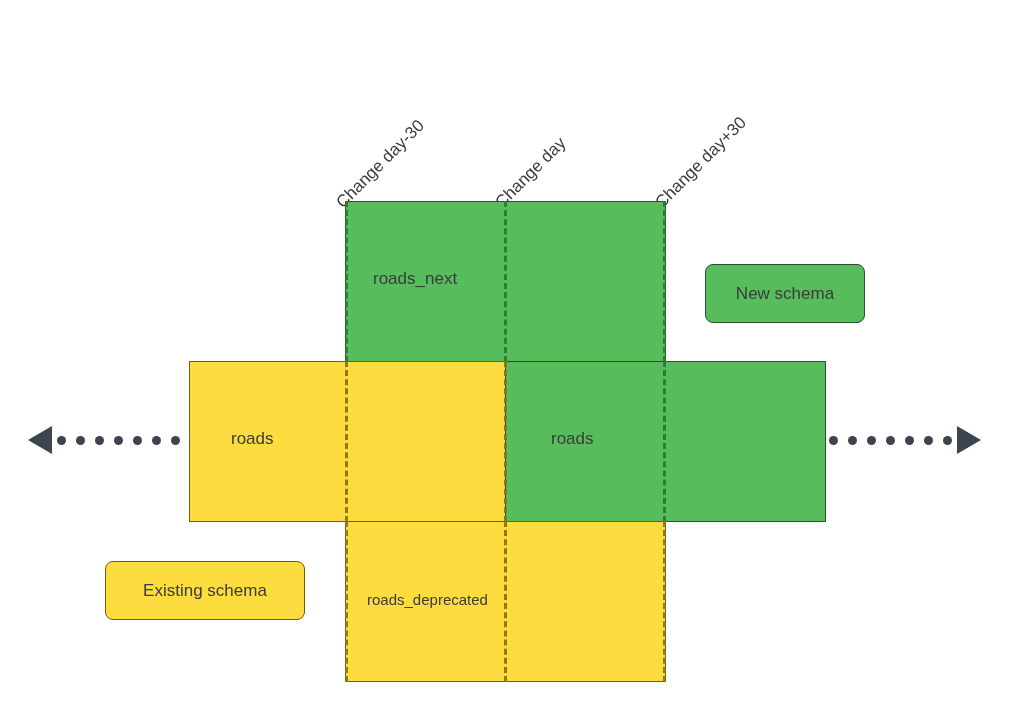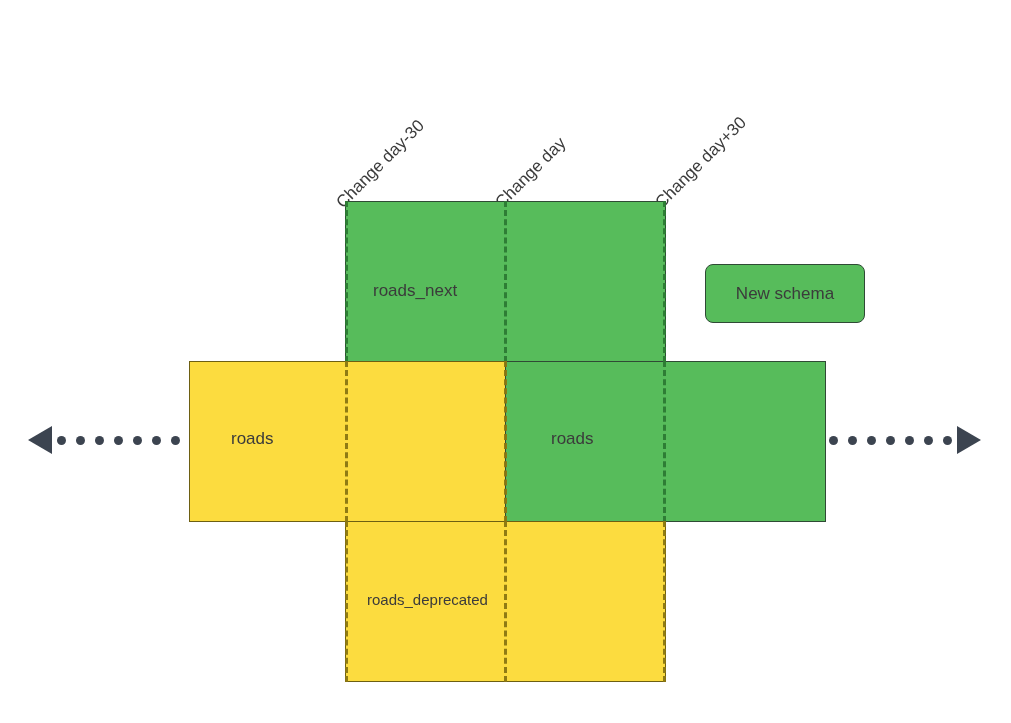--- a/index.html
+++ b/index.html
@@ -87,21 +87,21 @@
 
 <div id="stage">
 
   <div class="tick-label" style="left:345px;top:194px;">Change day-30</div>
 
   <div class="tick-label" style="left:504px;top:194px;">Change day</div>
 
   <div class="tick-label" style="left:664px;top:194px;">Change day+30</div>
 
   <div class="block green" style="left:345px;top:201px;width:321px;height:161px;"></div>
-  <div class="block-label" style="left:373px;top:270px;margin-top:12px;">roads_next</div>
+  <div class="block-label" style="left:373px;top:270px;">roads_next</div>
 
   <div class="block yellow" style="left:189px;top:361px;width:317px;height:161px;"></div>
   <div class="block-label" style="left:231px;top:430px;">roads</div>
 
   <div class="block green" style="left:505px;top:361px;width:321px;height:161px;"></div>
   <div class="block-label" style="left:551px;top:430px;">roads</div>
 
   <div class="block yellow" style="left:345px;top:521px;width:321px;height:161px;"></div>
   <div class="block-label" style="left:357px;top:592px;font-size:15px;margin-left:10px;">roads_deprecated</div>
 
@@ -136,14 +136,17 @@
     <span class="dot"></span>
     <span class="dot"></span>
     <span class="dot"></span>
     <span class="arrow-right"></span>
   </div>
 
   <div class="legend green" style="left:705px;top:264px;width:160px;height:59px;">
     <span>New schema</span>
   </div>
 
+  <div class="legend yellow" style="left:105px;top:561px;width:200px;height:59px;">
+    <span>Existing schema</span>
+  </div>
 
 </div>
 
 </body></html>

